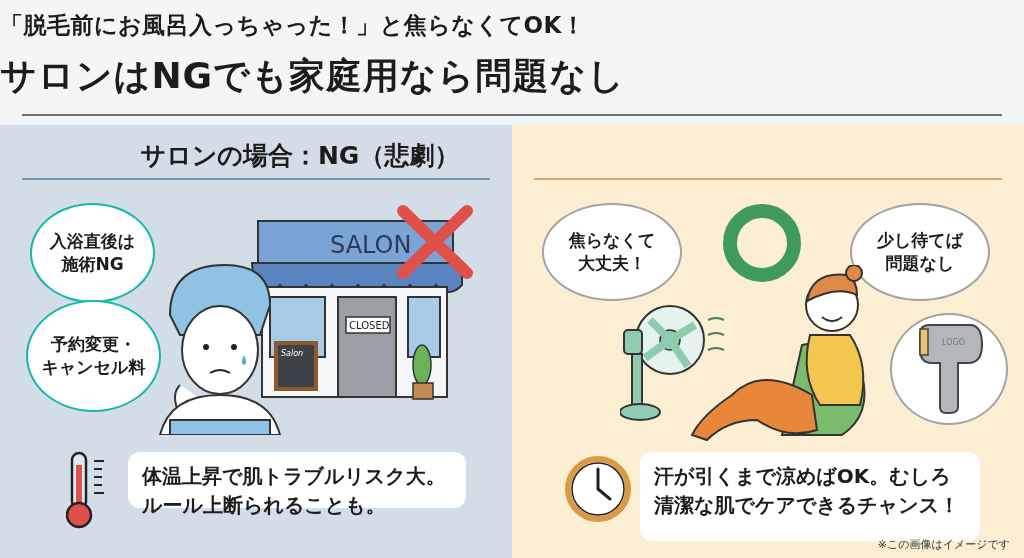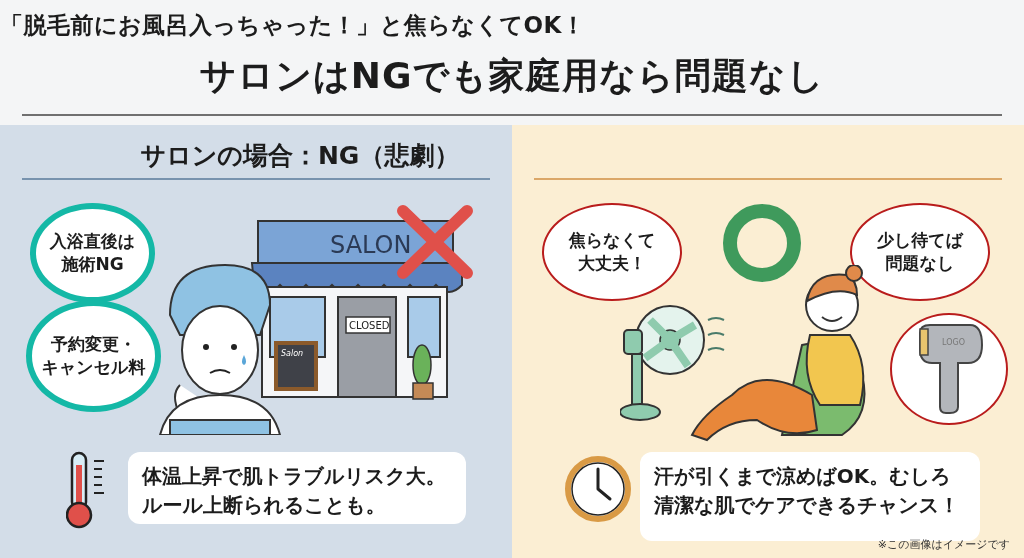--- a/index.html
+++ b/index.html
@@ -1,30 +1,30 @@
 <!DOCTYPE html>
 <html><head>
 <meta charset="utf-8">
 <style>
 *{box-sizing:border-box;margin:0;padding:0}
 html,body{width:1024px;height:558px;overflow:hidden;background:#f4f5f7;font-family:"DejaVu Sans","Liberation Sans",sans-serif;color:#1c1c1c}
 .header{position:absolute;left:0;top:0;width:1024px;height:125px;background:#f4f5f6}
 .title1{position:absolute;left:0;width:1024px;top:10px;text-align:left;font-size:23px;font-weight:bold;letter-spacing:0.5px}
-.title2{position:absolute;left:0;width:1024px;top:52px;text-align:center;font-size:36px;font-weight:bold;letter-spacing:1px}
+.title2{position:absolute;left:0;width:1024px;top:52px;text-align:left;font-size:36px;font-weight:bold;letter-spacing:1px}
 .hrule{position:absolute;left:22px;top:114px;width:980px;height:2px;background:#707070}
 .panel{position:absolute;top:125px;height:433px;width:512px}
 .left{left:0;background:#d3dde8}
 .right{left:512px;background:#fbeed3}
 .ptitle{position:absolute;left:0;width:600px;top:14px;text-align:center;font-size:25px;font-weight:bold}
 .pline{position:absolute;left:22px;width:468px;top:53px;height:2px}
 .left .pline{background:#7893ae}
 .right .pline{background:#dba768}
 .bubble{position:absolute;background:#fff;border-radius:50%;display:flex;align-items:center;justify-content:center;text-align:center;font-size:17px;font-weight:bold;line-height:1.35}
-.left .bubble{border:6px solid #14b8a6}
-.right .bubble{border:2px solid #b91c1c}
+.left .bubble{border:2px solid #14b8a6}
+.right .bubble{border:2px solid #a3a3a3}
 .note{position:absolute;background:#fff;border-radius:12px;font-size:20px;font-weight:bold;line-height:1.45;padding:10px 14px}
 .foot{position:absolute;right:14px;bottom:6px;font-size:11px;color:#333}
 svg{position:absolute}
 </style>
 </head>
 <body>
 
 <div class="header">
   <div class="title1">「脱毛前にお風呂入っちゃった！」と焦らなくてOK！</div>
   <div class="title2">サロンはNGでも家庭用なら問題なし</div>
@@ -79,21 +79,21 @@
     <path d="M20 180 q10 -40 60 -40 q50 0 60 40z" fill="#fff" stroke="#333" stroke-width="2"></path>
     <rect x="30" y="165" width="100" height="15" fill="#8fc2e3" stroke="#333" stroke-width="2"></rect>
   </svg>
 
   <svg style="left:66px;top:20px;top:326px" width="44" height="80" viewBox="0 0 44 80">
     <rect x="6" y="2" width="14" height="56" rx="7" fill="#d8edf6" stroke="#222" stroke-width="2.5"></rect>
     <rect x="10" y="14" width="6" height="46" fill="#e0504a"></rect>
     <circle cx="13" cy="64" r="12" fill="#e0504a" stroke="#222" stroke-width="2.5"></circle>
     <path d="M28 10 h10 M28 18 h8 M28 26 h8 M28 34 h8 M28 42 h10" stroke="#222" stroke-width="2"></path>
   </svg>
-  <div class="note" style="left:128px;top:327px;width:338px;height:72px">
+  <div class="note" style="left:128px;top:327px;width:338px;height:56px">
     <div>体温上昇で肌トラブルリスク大。</div>
     <div>ルール上断られることも。</div>
   </div>
 </div>
 
 <div class="panel right">
   <div class="pline"></div>
 
   <svg style="left:210px;top:78px" width="80" height="80" viewBox="0 0 80 80">
     <circle cx="40" cy="40" r="32" fill="none" stroke="#3f9a5c" stroke-width="14"></circle>

